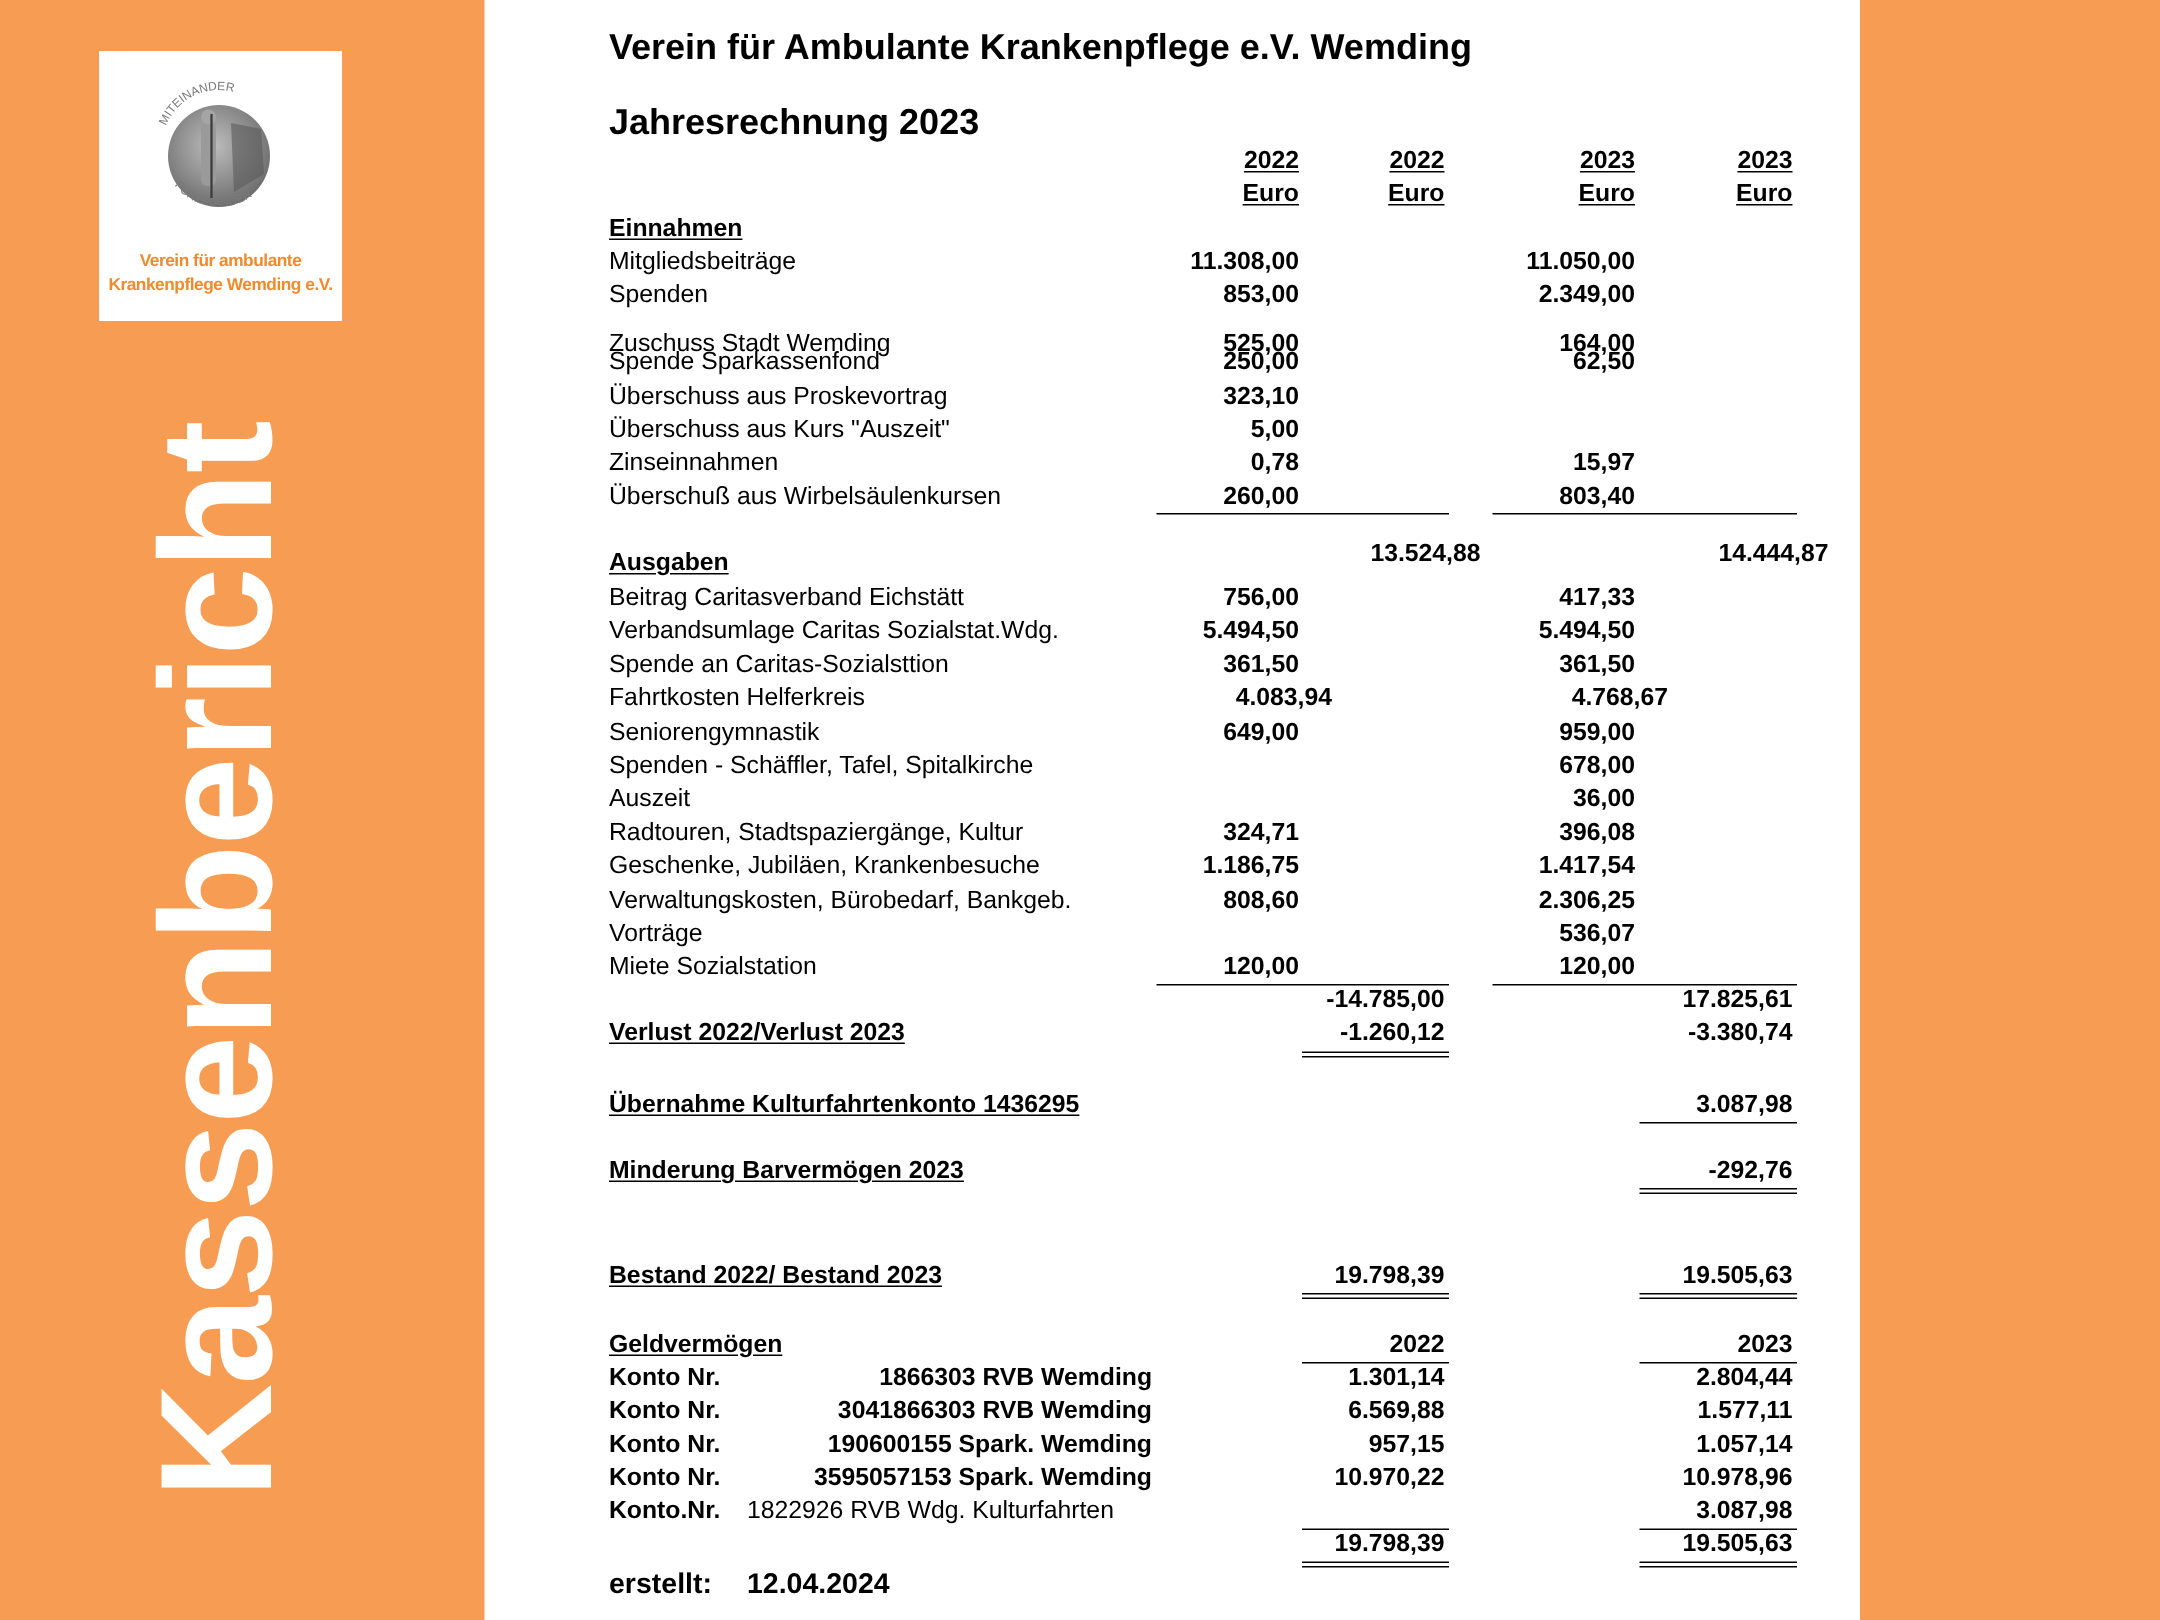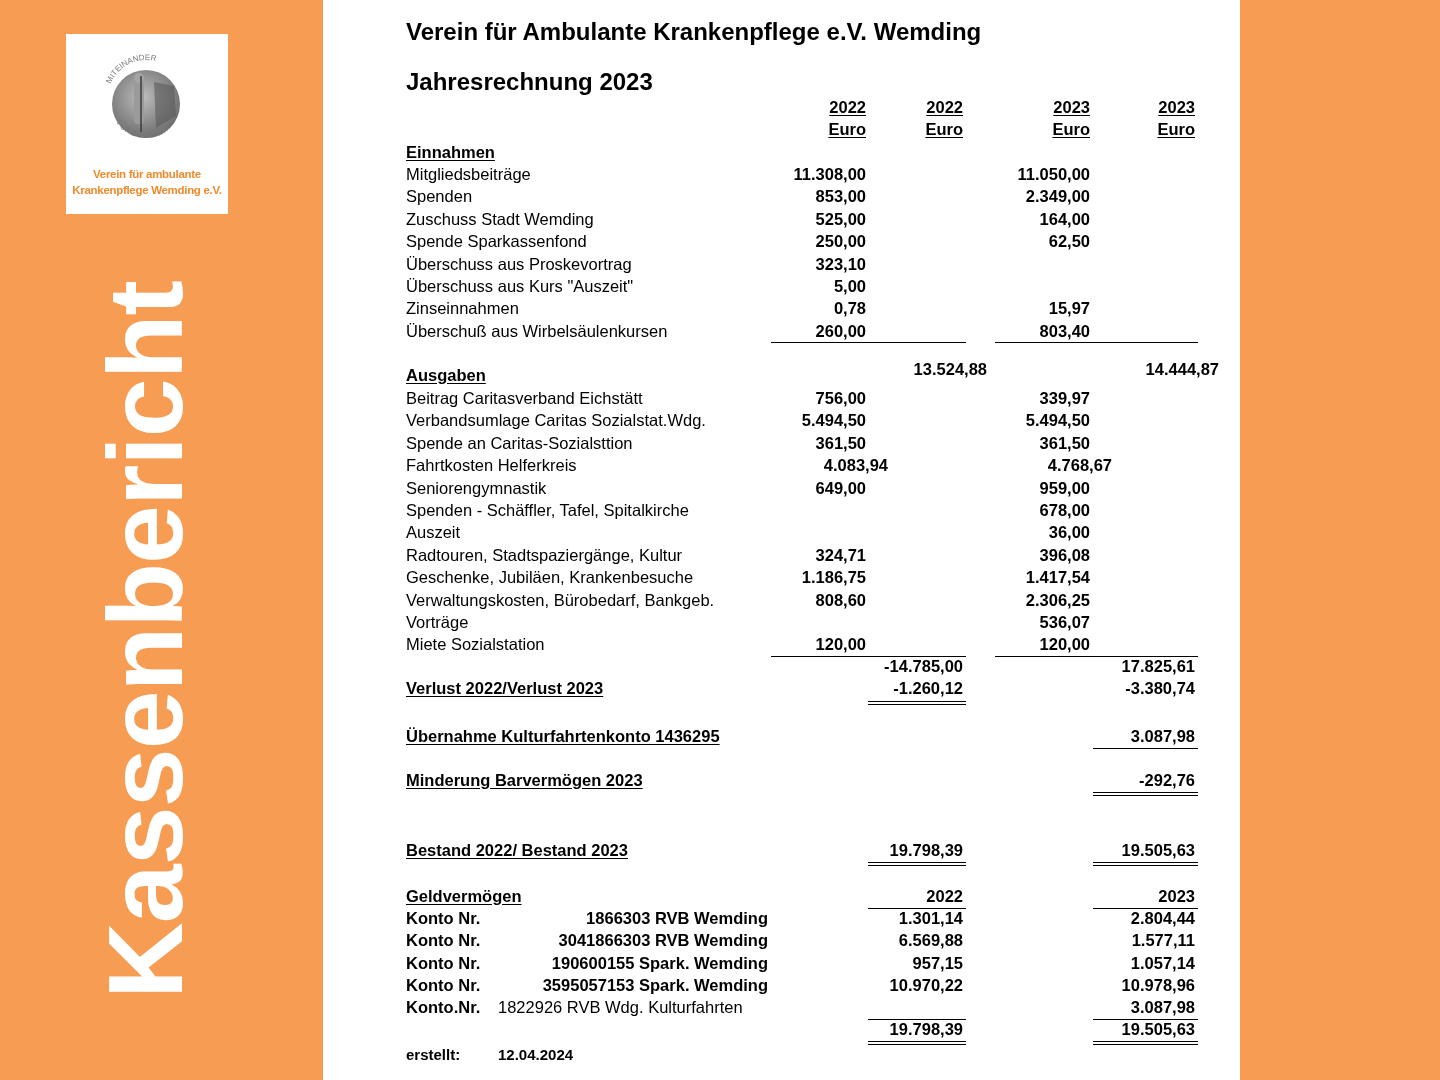--- a/index.html
+++ b/index.html
@@ -47,21 +47,21 @@
     .lbl.u { text-decoration: underline; text-underline-offset: 2px; }
     .num { position: absolute; top: 0; text-align: right; white-space: nowrap; font-weight: bold; }
     .c1 { right: calc(1440px - 866px); }
     .c2 { right: calc(1440px - 963px); }
     .c3 { right: calc(1440px - 1090px); }
     .c4 { right: calc(1440px - 1195px); }
     .hdr { font-weight: bold; text-decoration: underline; text-underline-offset: 2px; }
     .konto-a { position: absolute; left: 406px; top: 0; font-weight: bold; white-space: nowrap; }
     .konto-b { position: absolute; right: calc(1440px - 768px); top: 0; font-weight: bold; white-space: nowrap; }
     .konto-c { position: absolute; left: 498px; top: 0; font-weight: normal; white-space: nowrap; }
-    .small { font-size: 15px; font-weight: bold; }
+    .small { font-size: 19px; font-weight: bold; }
     .line { position: absolute; height: 0; border-top: 1.5px solid #000; }
     .dline { position: absolute; height: 2px; border-top: 1.5px solid #000; border-bottom: 1.5px solid #000; }
   </style>
 </head>
 <body>
 
 <div class="logo-box">
   <svg class="logo-emblem" viewBox="0 0 100 112">
     <defs>
       <path id="arcTop" d="M12,52 A38,38 0 0 1 88,52" fill="none"></path>
@@ -114,21 +114,21 @@
     <div class="row" style="top: 165px;">
       <span class="lbl">Mitgliedsbeiträge</span>
       <span class="num c1">11.308,00</span>
       <span class="num c3">11.050,00</span>
     </div>
     <div class="row" style="top: 187.4px;">
       <span class="lbl">Spenden</span>
       <span class="num c1">853,00</span>
       <span class="num c3">2.349,00</span>
     </div>
-    <div class="row" style="top: 210px;">
+    <div class="row" style="top: 220px;">
       <span class="lbl">Zuschuss Stadt Wemding</span>
       <span class="num c1">525,00</span>
       <span class="num c3">164,00</span>
     </div>
     <div class="row" style="top: 232.2px;">
       <span class="lbl">Spende Sparkassenfond</span>
       <span class="num c1">250,00</span>
       <span class="num c3">62,50</span>
     </div>
     <div class="row" style="top: 254.6px;">
@@ -159,21 +159,21 @@
   <span class="num c4">14.444,87</span>
 </div>
 
 <div class="row" style="top:366px;">
   <span class="lbl bold u">Ausgaben</span>
 </div>
 <div id="ausgaben-rows">
     <div class="row" style="top: 389px;">
       <span class="lbl">Beitrag Caritasverband Eichstätt</span>
       <span class="num c1">756,00</span>
-      <span class="num c3">339,97</span>
+      <span class="num c3">417,33</span>
     </div>
     <div class="row" style="top: 411.4px;">
       <span class="lbl">Verbandsumlage Caritas Sozialstat.Wdg.</span>
       <span class="num c1">5.494,50</span>
       <span class="num c3">5.494,50</span>
     </div>
     <div class="row" style="top: 433.8px;">
       <span class="lbl">Spende an Caritas-Sozialsttion</span>
       <span class="num c1">361,50</span>
       <span class="num c3">361,50</span>

